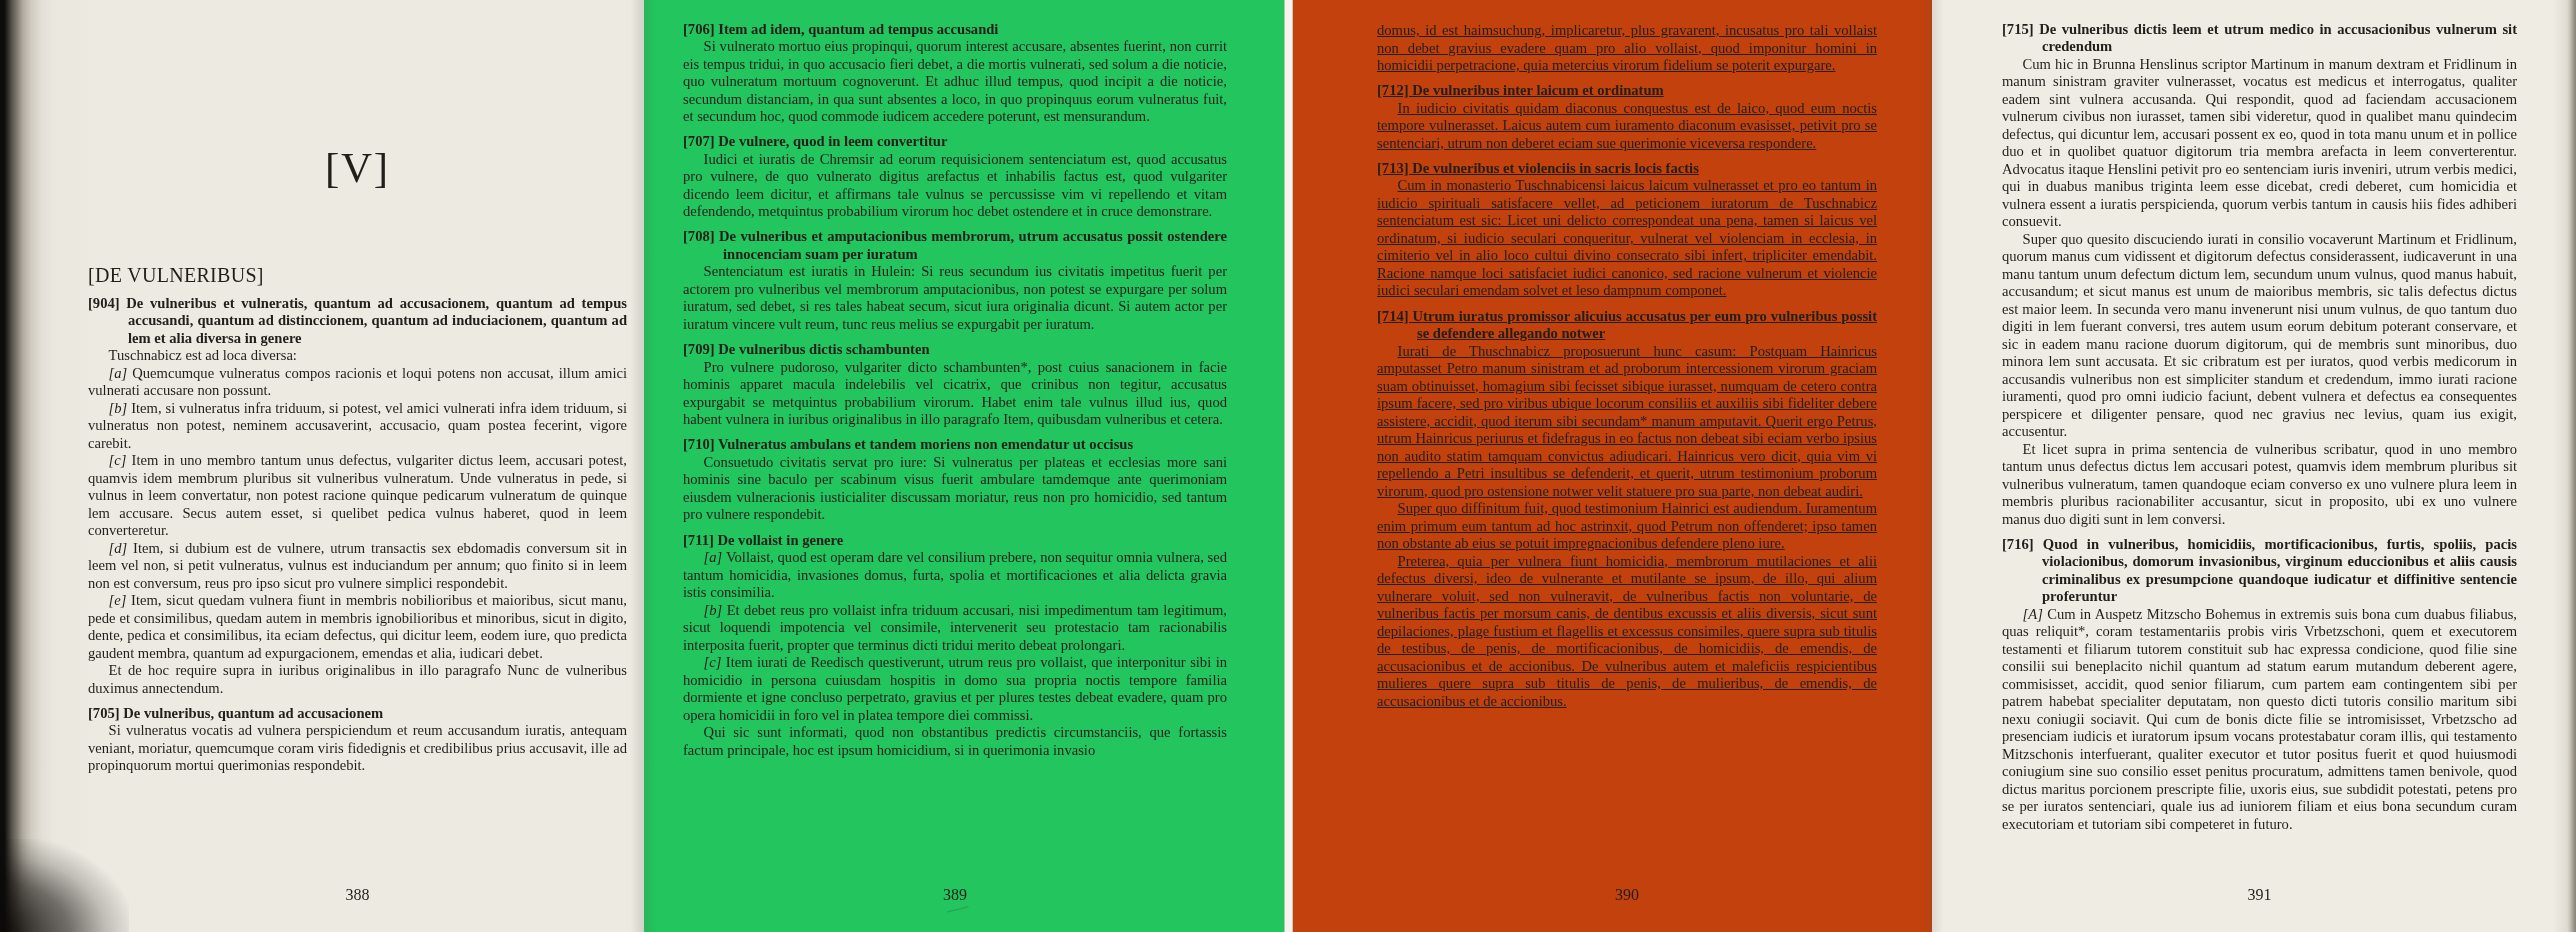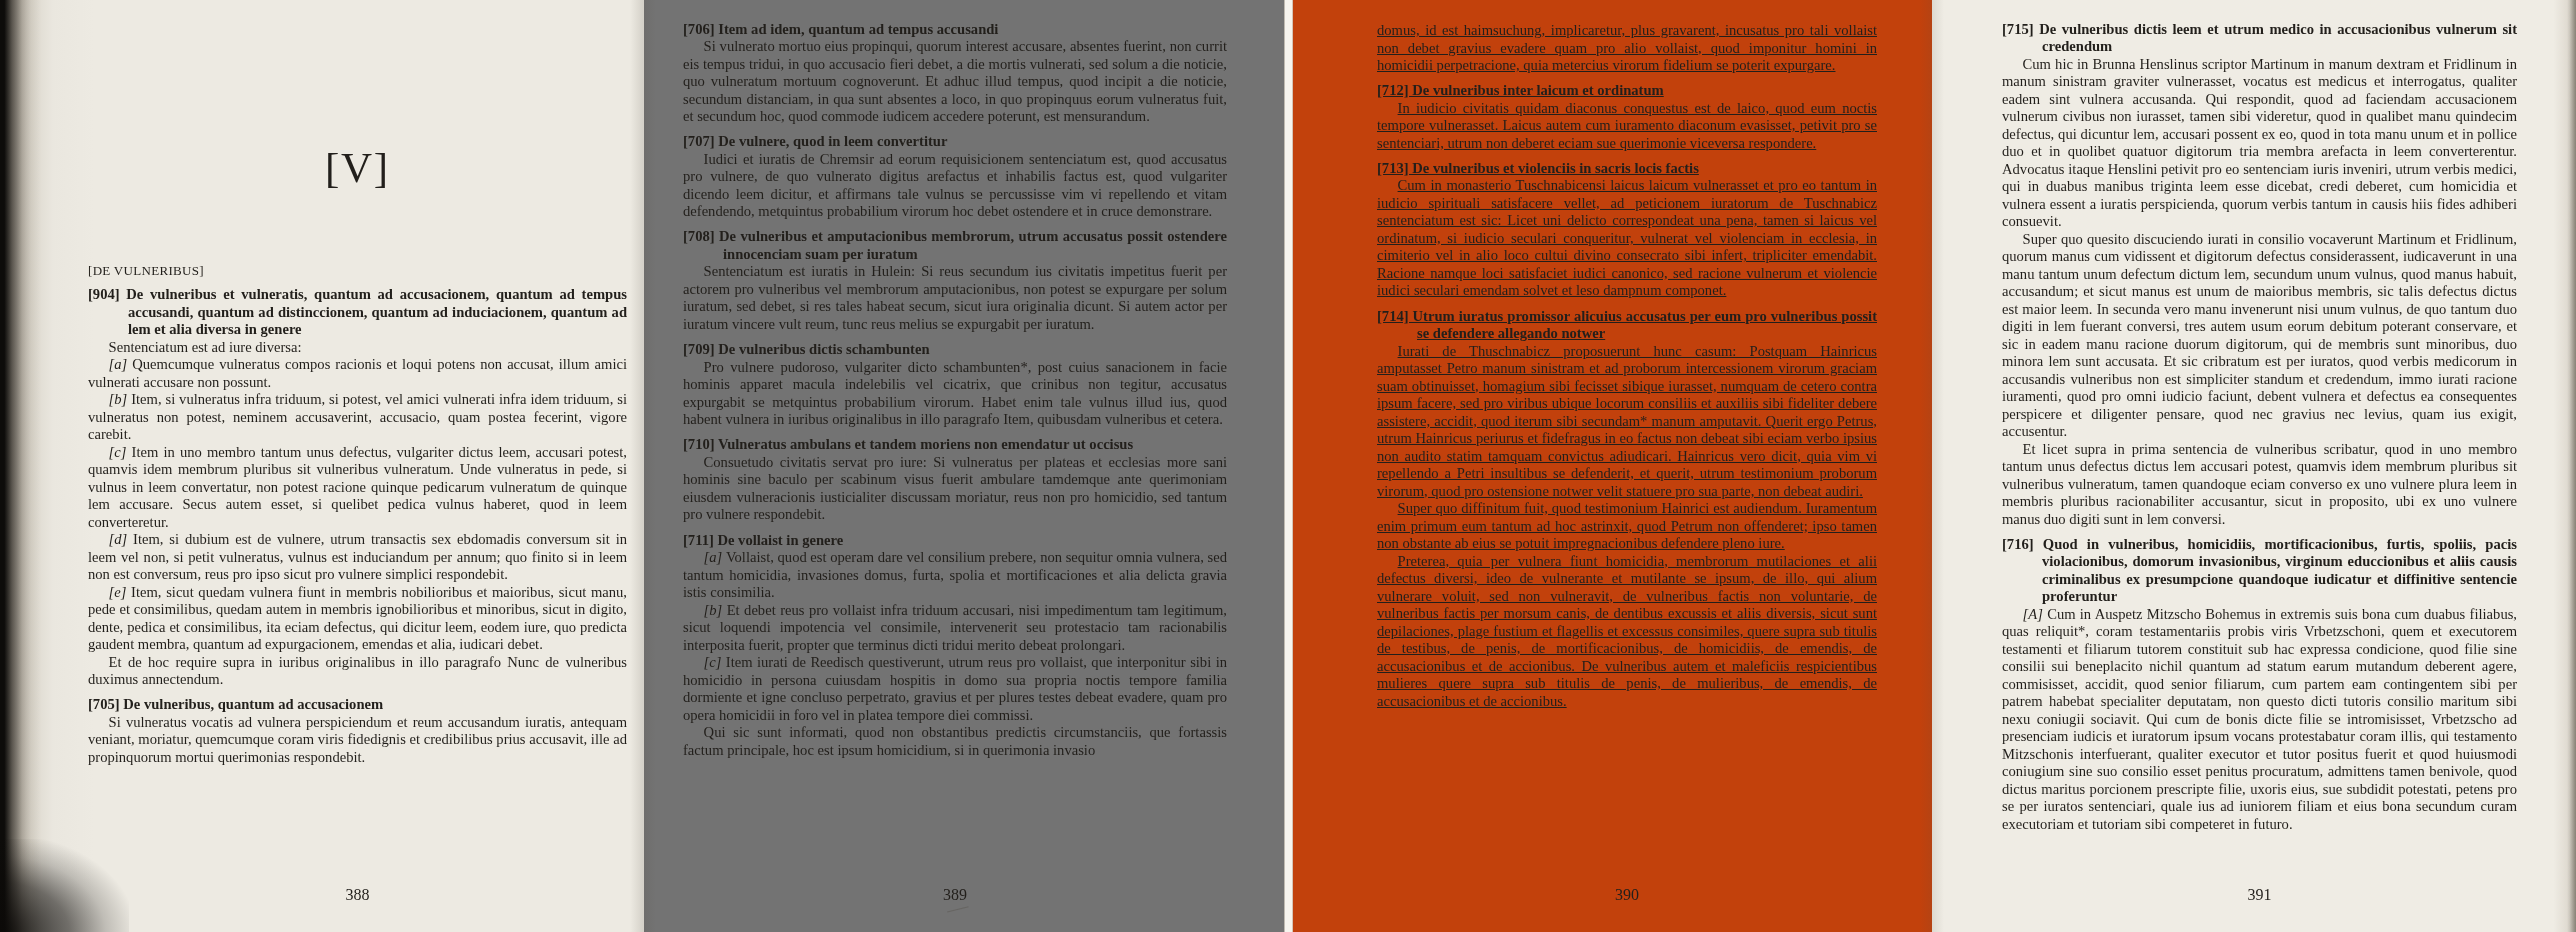--- a/index.html
+++ b/index.html
@@ -6,31 +6,31 @@
   body{
     width:2576px;height:933px;overflow:hidden;
     background:#23211d;
     font-family:"Liberation Serif", serif;
     color:#221f1b;
   }
   .scan{position:relative;width:2576px;height:933px;background:#edeae2;overflow:hidden;}
   .page{position:absolute;top:0;height:100%;overflow:hidden;}
   .page-0{left:0;width:644px;--pl:88px;--tw:539px;--pt:0px;
     background:linear-gradient(90deg,#a29a8d 0px,#d9d4c9 26px,#eae7df 53px,#edeae2 94px);}
-  .page-1{left:644px;width:644px;--pl:39px;--tw:544px;--pt:20.6px;background:#737373;}
+  .page-1{left:644px;width:644px;--pl:39px;--tw:544px;--pt:20.6px;background:#22c55e;}
   .page-2{left:1288px;width:644px;--pl:89px;--tw:500px;--pt:22px;background:#c2410c;text-decoration:underline;}
   .page-3{left:1932px;width:644px;--pl:70px;--tw:515px;--pt:20.6px;
     background:linear-gradient(90deg,#efece4 0%,#efece4 96.5%,#ddd8ce 99%,#b1aa9d 100%);}
 
   .page-body{
     position:relative;margin-left:var(--pl);width:var(--tw);padding-top:var(--pt);
     font-size:14.6px;line-height:1.2;text-align:justify;
   }
   .chapter-numeral{margin-top:146px;text-align:center;font-size:43px;line-height:1;letter-spacing:1.7px;}
-  .chapter-title{margin-top:74px;font-size:13px;letter-spacing:0.3px;text-align:left;}
+  .chapter-title{margin-top:74px;font-size:20px;letter-spacing:0.3px;text-align:left;}
   .section{margin-top:7.7px;}
   .section:first-child{margin-top:0;}
   .sec-heading{font-weight:bold;padding-left:40px;text-indent:-40px;}
   p.body{margin:0;text-indent:20.6px;}
   p.body.noindent{text-indent:0;}
   p.body i{font-style:italic;}
   .page-number{
     position:absolute;bottom:29px;left:var(--pl);width:var(--tw);
     text-align:center;font-size:16px;
   }
@@ -54,21 +54,21 @@
 <body>
 
 <div class="scan">
 
   <div class="page page-0">
     <div class="page-body">
       <div class="chapter-numeral">[V]</div>
       <div class="chapter-title">[DE VULNERIBUS]</div>
     <div class="section">
           <div class="sec-heading">[904] De vulneribus et vulneratis, quantum ad accusacionem, quantum ad tempus accusandi, quantum ad distinccionem, quantum ad induciacionem, quantum ad lem et alia diversa in genere</div>
-          <p class="body">Sentenciatum est ad iure diversa:</p>
+          <p class="body">Tuschnabicz est ad loca diversa:</p>
           <p class="body"><i>[a] </i>Quemcumque vulneratus compos racionis et loqui potens non accusat, illum amici vulnerati accusare non possunt.</p>
           <p class="body"><i>[b] </i>Item, si vulneratus infra triduum, si potest, vel amici vulnerati infra idem triduum, si vulneratus non potest, neminem accusaverint, accusacio, quam postea fecerint, vigore carebit.</p>
           <p class="body"><i>[c] </i>Item in uno membro tantum unus defectus, vulgariter dictus leem, accusari potest, quamvis idem membrum pluribus sit vulneribus vulneratum. Unde vulneratus in pede, si vulnus in leem convertatur, non potest racione quinque pedicarum vulneratum de quinque lem accusare. Secus autem esset, si quelibet pedica vulnus haberet, quod in leem converteretur.</p>
           <p class="body"><i>[d] </i>Item, si dubium est de vulnere, utrum transactis sex ebdomadis conversum sit in leem vel non, si petit vulneratus, vulnus est induciandum per annum; quo finito si in leem non est conversum, reus pro ipso sicut pro vulnere simplici respondebit.</p>
           <p class="body"><i>[e] </i>Item, sicut quedam vulnera fiunt in membris nobilioribus et maioribus, sicut manu, pede et consimilibus, quedam autem in membris ignobilioribus et minoribus, sicut in digito, dente, pedica et consimilibus, ita eciam defectus, qui dicitur leem, eodem iure, quo predicta gaudent membra, quantum ad expurgacionem, emendas et alia, iudicari debet.</p>
           <p class="body">Et de hoc require supra in iuribus originalibus in illo paragrafo Nunc de vulneribus duximus annectendum.</p>
         </div>
         <div class="section">
           <div class="sec-heading">[705] De vulneribus, quantum ad accusacionem</div>
           <p class="body">Si vulneratus vocatis ad vulnera perspiciendum et reum accusandum iuratis, antequam veniant, moriatur, quemcumque coram viris fidedignis et credibilibus prius accusavit, ille ad propinquorum mortui querimonias respondebit.</p>

